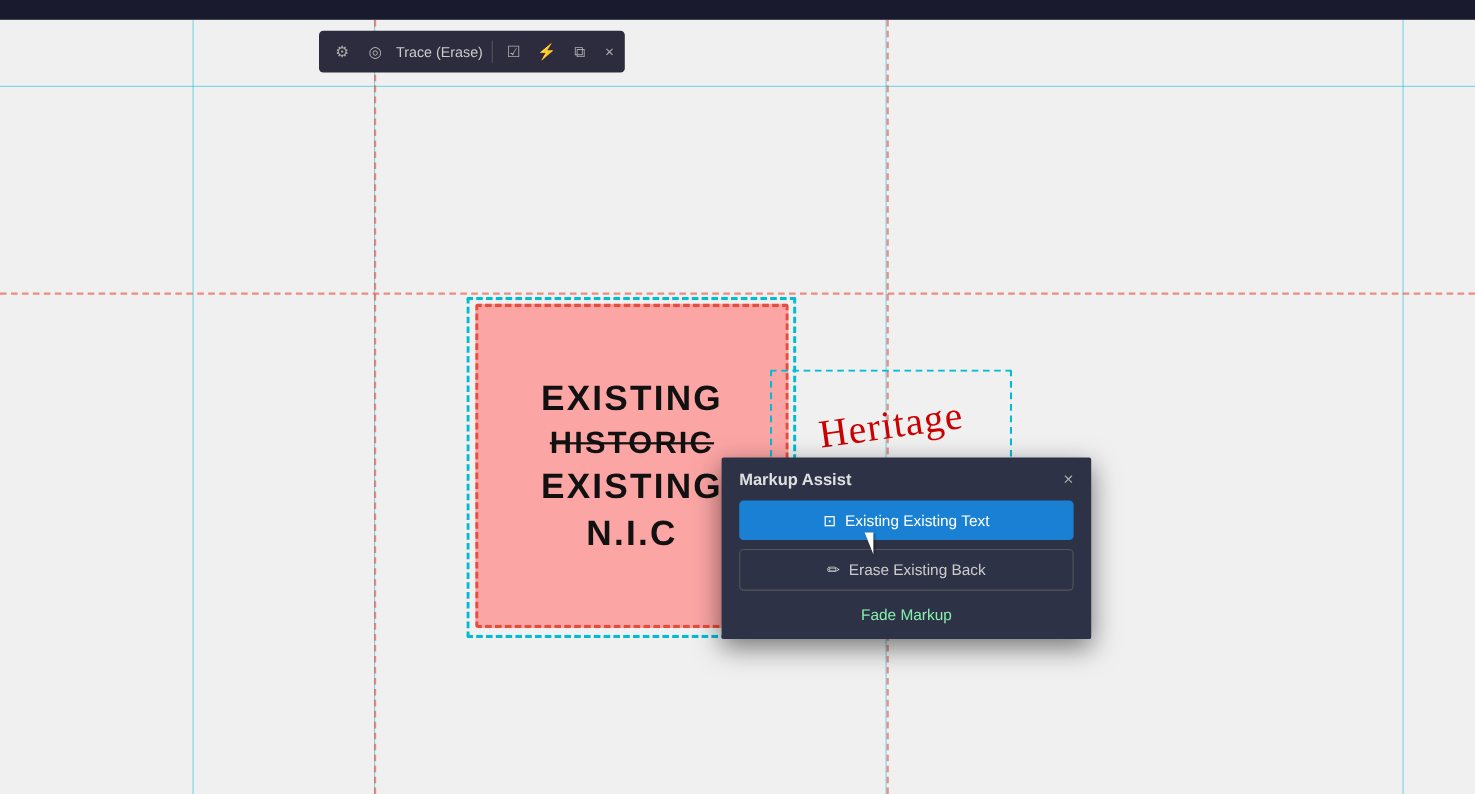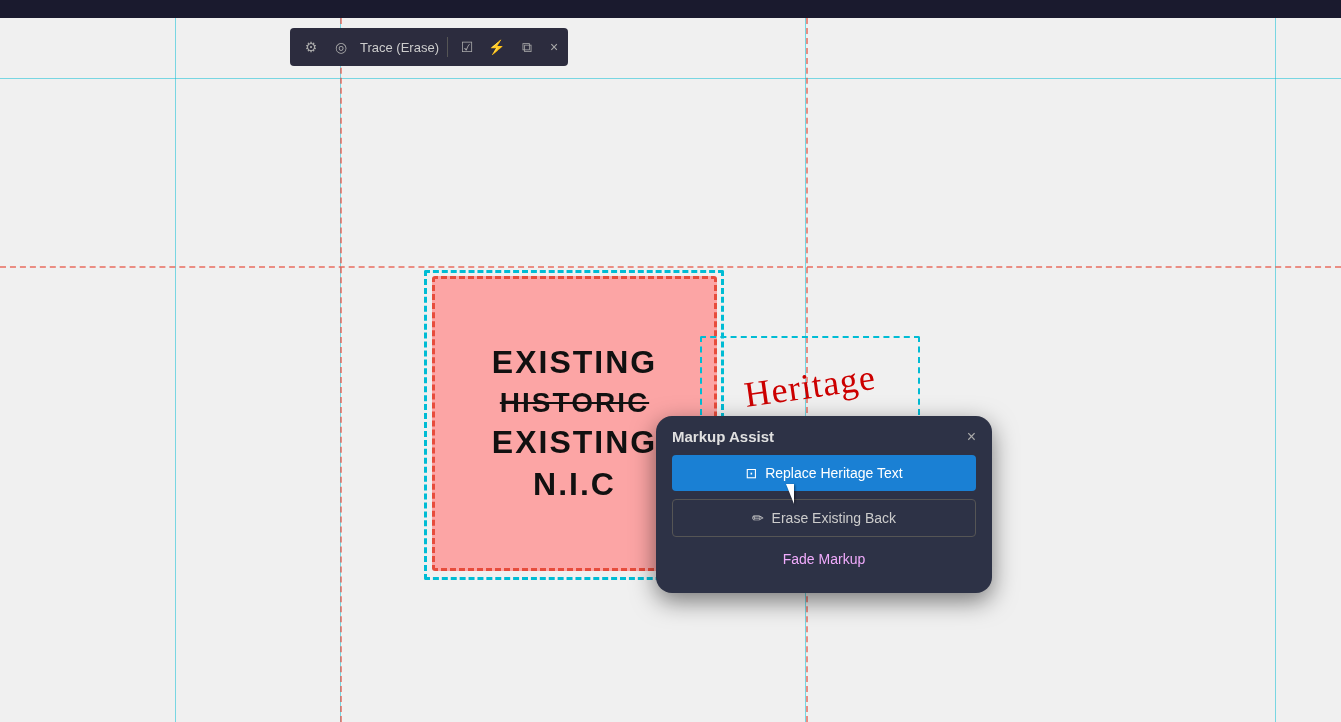--- a/index.html
+++ b/index.html
@@ -189,23 +189,23 @@
       letter-spacing: 1px;
     }
 
     
     .markup-dialog {
       position: absolute;
       top: 398px;
       left: 656px;
       width: 336px;
       background: #2d3246;
-      border-radius: 16px;
+      border-radius: 2px;
       z-index: 30;
-      padding: 0 0 20px 0;
+      padding: 0 0 8px 0;
       box-shadow: 0 8px 24px rgba(0,0,0,0.5);
     }
 
     .markup-dialog-header {
       display: flex;
       align-items: center;
       justify-content: space-between;
       padding: 12px 16px 10px 16px;
     }
 
@@ -255,21 +255,21 @@
       cursor: pointer;
       display: flex;
       align-items: center;
       justify-content: center;
       gap: 8px;
     }
 
     .btn-fade {
       width: 100%;
       background: transparent;
-      color: #f0abfc;
+      color: #86efac;
       border: none;
       padding: 6px 16px;
       font-size: 14px;
       cursor: pointer;
       text-align: center;
     }
 
     
     .cursor {
       position: absolute;
@@ -340,21 +340,21 @@
   </div>
 
   <div class="markup-dialog">
     <div class="markup-dialog-header">
       <span class="markup-dialog-title">Markup Assist</span>
       <span class="markup-dialog-close">×</span>
     </div>
     <div class="markup-dialog-body">
       <button class="btn-replace">
         <span>⊡</span>
-        <span>Replace Heritage Text</span>
+        <span>Existing Existing Text</span>
       </button>
       <button class="btn-erase">
         <span>✏</span>
         <span>Erase Existing Back</span>
       </button>
       <button class="btn-fade">
         <span>Fade Markup</span>
       </button>
     </div>
   </div>

